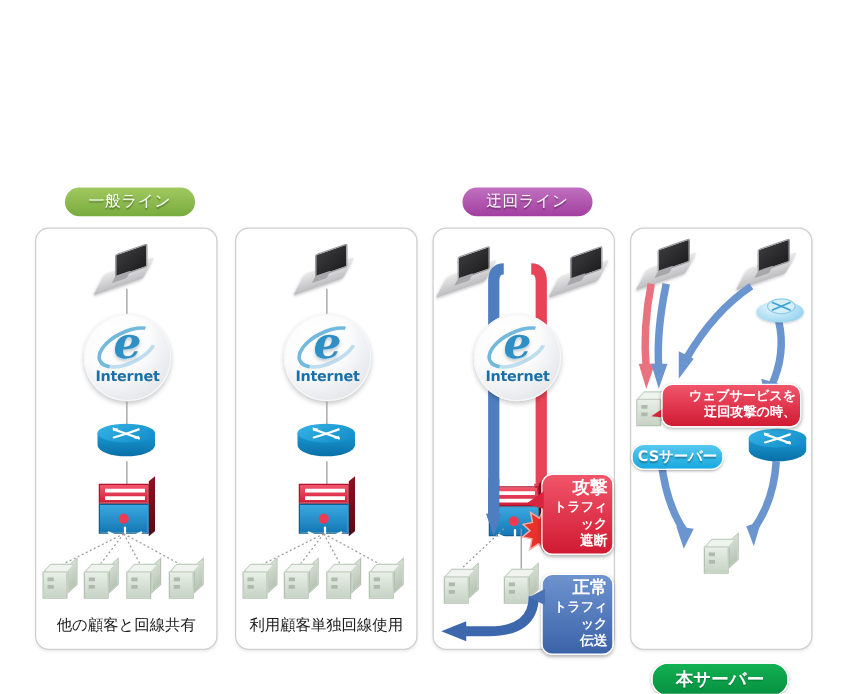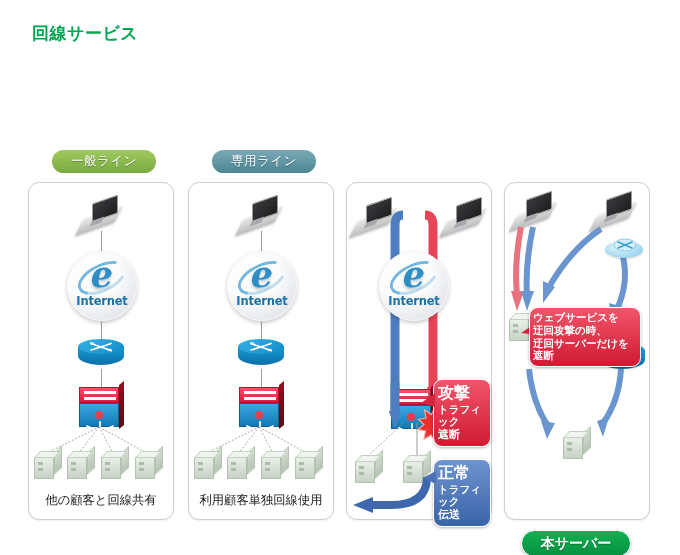--- a/index.html
+++ b/index.html
@@ -158,25 +158,25 @@
   .server .d {
     position:absolute; left:3px; width:5px; height:3px; background:#aebaac;
   }
 
   
   .vline { position:absolute; width:1px; background:#9a9a9a; }
 
   
   .callout {
     position:absolute; border-radius:9px; color:#fff;
-    font-weight:bold; text-align:left; line-height:1.22;
+    font-weight:bold; text-align:right; line-height:1.22;
     box-shadow:0 1px 3px rgba(0,0,0,.3);
     padding:3px 4px 4px;
   }
-  .callout .l1 { font-size:16px; }
+  .callout .l1 { font-size:14px;font-family:Liberation Mono, monospace; }
   .callout .l2 { font-size:10.5px; }
   .callout .l3 { font-size:11px; }
   .callout.red  { background:linear-gradient(#f1556a,#d01a33); border:1.5px solid #fff; }
   .callout.blue { background:linear-gradient(#6e93cf,#3b63a8); border:1.5px solid #fff; }
 
   .tagpill {
     position:absolute; border-radius:11px; color:#fff; font-weight:bold;
     display:flex; align-items:center; justify-content:center;
     text-shadow:0 1px 1px rgba(0,0,0,.3);
   }
@@ -201,24 +201,23 @@
   }
   .disc .fan { position:absolute; left:9px; top:2px; }
 
   svg { overflow:visible; }
 </style>
 </head>
 <body>
 
 <div class="page">
 
-  <div class="page-title">回線サービス</div>
 
   <div class="pill c0">一般ライン</div>
-  <div class="pill c1">専用ライン</div>
+  <div class="pill c2">迂回ライン</div>
 
   <div class="panel c0">
     <div class="stage">
 
       <div class="laptop" style="left:50px; top:16px;">
         <div class="base"></div>
           <div class="scr"></div>
           <div class="pad"></div>
       </div>
       <div class="vline" style="left:72px; top:48px; height:22px;"></div>
@@ -617,21 +616,21 @@
           </div>
           <div class="top"></div>
         </div>
 
       <svg style="position:absolute; left:16px; top:136px;" width="20" height="24">
         <path d="M18 2 L18 16 L0 14 Z" fill="#d8243c"></path>
       </svg>
       <div class="callout red" style="left:24px; top:124px; width:112px; padding:3px 3px 4px;">
         <div style="font-size:10.5px">ウェブサービスを</div>
         <div style="font-size:10.5px">迂回攻撃の時、</div>
-        <div style="font-size:10.5px">迂回サーバーだけを遮断</div>
-      </div>
-
+      </div>
+
+      <div class="tagpill cs" style="left:0px; top:172px; width:74px; height:21px;">CSサーバー</div>
       <div class="tagpill main" style="left:16px; top:304px; width:110px; height:27px; border-radius:14px;margin-top:43px;">本サーバー</div>
     </div>
     <div class="caption"></div>
   </div>
 
 </div>
 
 </body></html>

